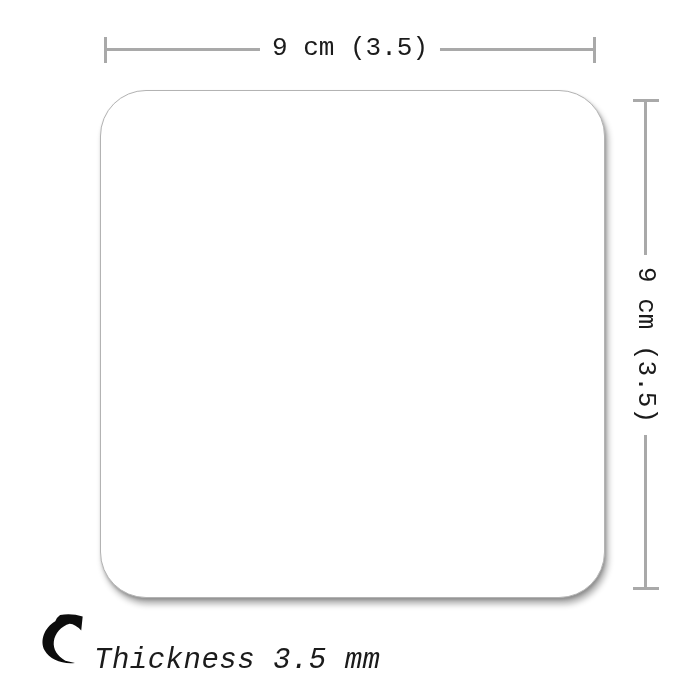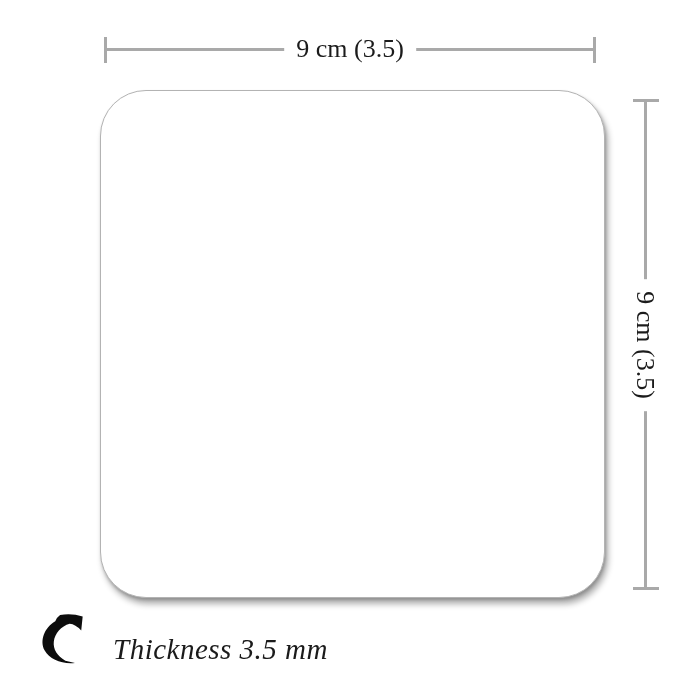--- a/index.html
+++ b/index.html
@@ -6,21 +6,21 @@
     margin: 0;
     padding: 0;
     background: #ffffff;
   }
   .stage {
     position: relative;
     width: 700px;
     height: 700px;
     background: var(--background, #ffffff);
     overflow: hidden;
-    font-family: Liberation Serif, serif;
+    font-family: Liberation Mono, monospace;
     color: var(--label-text, #1b1b1b);
   }
 
   
   .coaster {
     position: absolute;
     left: 100px;
     top: 90px;
     width: 503px;
     height: 506px;
@@ -114,22 +114,22 @@
     align-items: center;
   }
   .thickness .arrow-icon {
     width: 50px;
     height: 56px;
     color: var(--arrow-icon, #0d0d0d);
     flex: 0 0 auto;
   }
   .thickness .thickness-text {
     position: relative;
-    top: 9px;
-    margin-left: 26px;
+    top: 20px;
+    margin-left: 7px;
     font-size: 29px;
     font-style: italic;
     letter-spacing: 0.5px;
     white-space: nowrap;
   }
 </style>
 </head>
 <body>
 
 <div class="stage">

